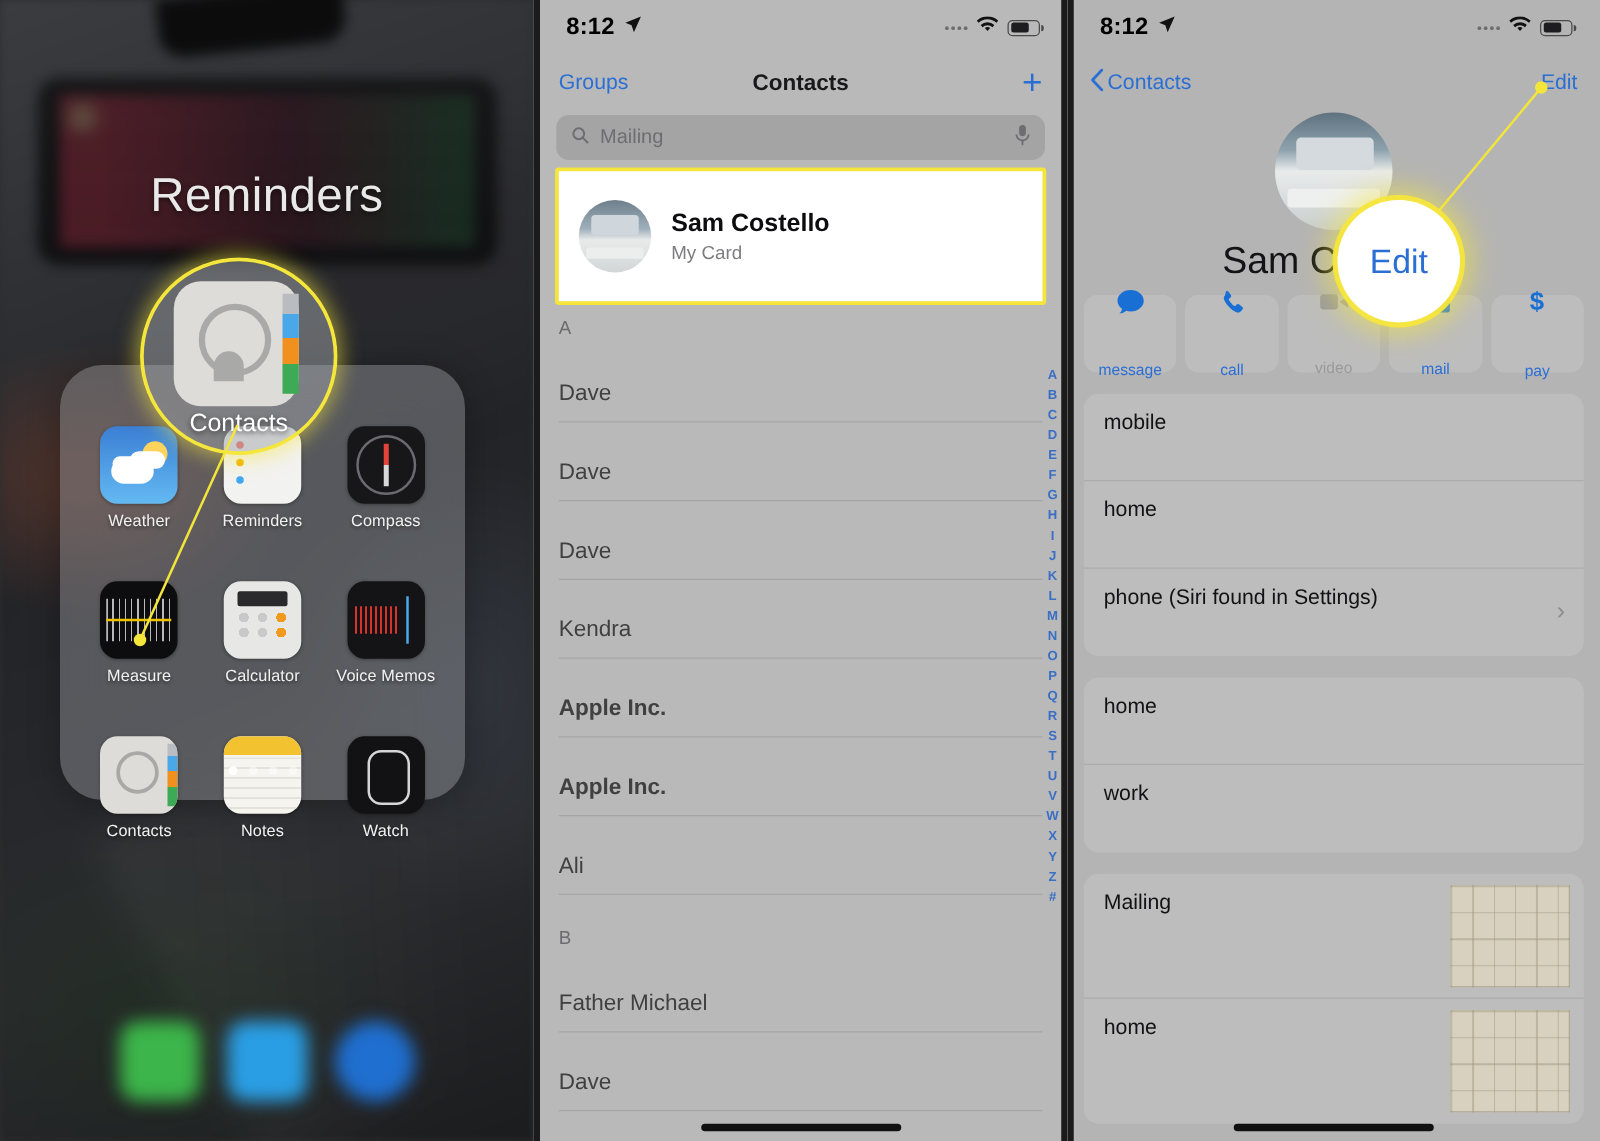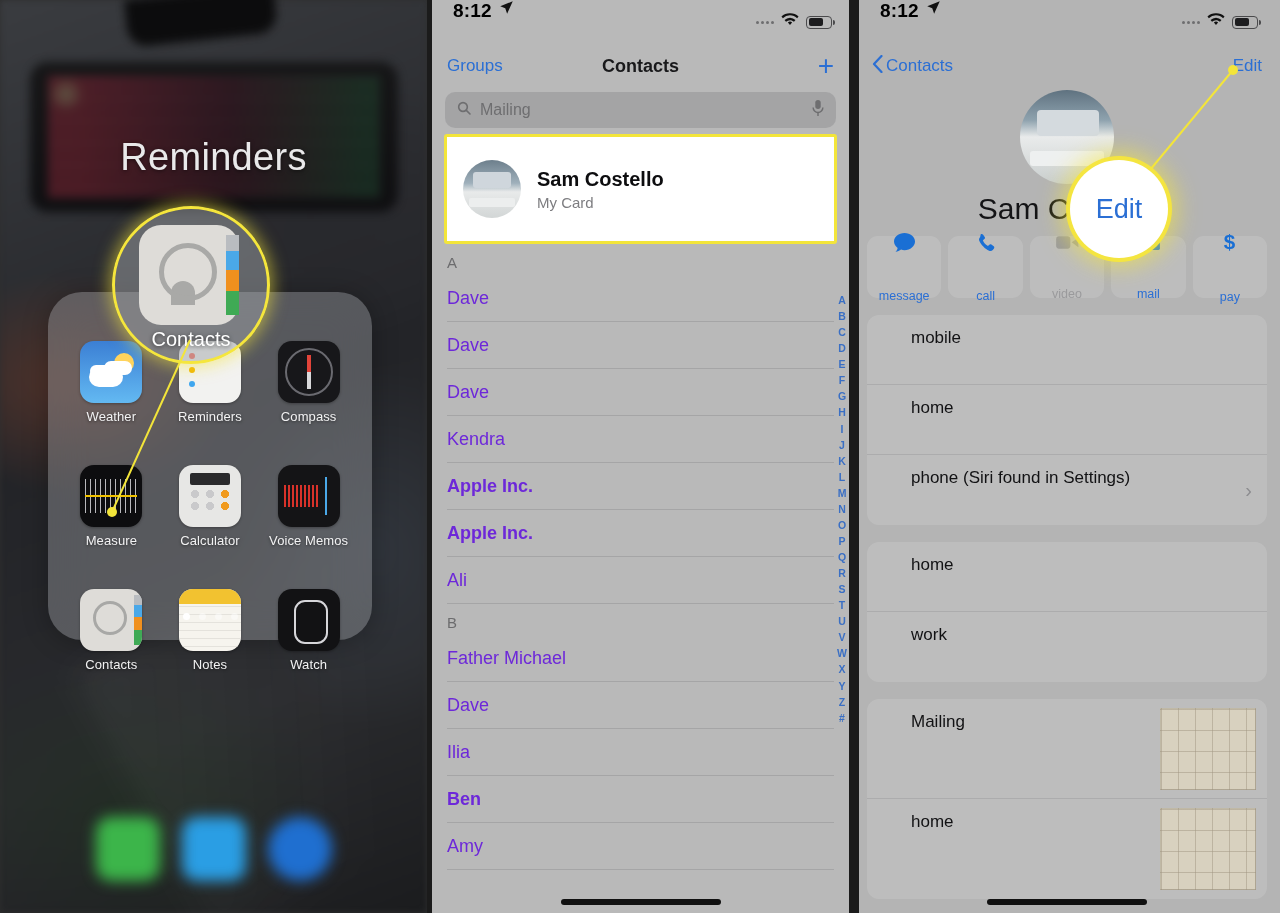--- a/index.html
+++ b/index.html
@@ -149,21 +149,21 @@
     display:flex; justify-content:center; align-items:center; gap:22px;
     filter:blur(7px);
   }
   .dock-icon { width:64px;height:64px;border-radius:15px; }
   .dk-phone{background:#3cb54a;}
   .dk-messages{background:#2a9ee4;}
   .dk-safari{background:#1f6fd0;border-radius:50%;}
 
   
   .statusbar {
-    height:44px; display:flex; 
+    height:44px; display:flex; align-items:center;
     padding:0 22px 0 26px; position:relative; z-index:5;
   }
   .sb-time { font-size:19px; font-weight:700; color:#000; letter-spacing:.2px; }
   .sb-loc { margin-left:7px; display:inline-block; }
   .sb-right { margin-left:auto; display:flex; align-items:center; gap:7px; }
   .sb-dots { display:flex; gap:2px; align-items:flex-end; }
   .sb-dots i { width:3px;height:3px;border-radius:50%;background:#6e6e70; }
   .battery {
     width:26px;height:13px;border:1.5px solid #4a4a4c;border-radius:4px;position:relative;
   }
@@ -204,22 +204,22 @@
   }
   .mycard-avatar::after{content:"";position:absolute;left:10px;top:12px;width:38px;height:16px;background:#cfd6dc;border-radius:3px;}
   .mycard-avatar::before{content:"";position:absolute;left:6px;bottom:11px;width:46px;height:9px;background:#eceeee;border-radius:2px;}
   .mycard-name { font-size:20px; font-weight:700; color:#0d0d0f; line-height:1.25; }
   .mycard-sub { font-size:15px; color:#7d7d80; margin-top:2px; }
   .sec-head {
     padding:10px 20px 4px; font-size:15px; color:#6c6c6e; font-weight:400;
   }
   .c-row {
     height:47px; display:flex; align-items:center;
-    margin:0 20px; border-bottom:1px solid rgba(120,120,122,.3);
-    font-size:18px; color:#6d28d9;
+    margin:16px 20px; border-bottom:1px solid rgba(120,120,122,.3);
+    font-size:18px; color:#404040;
   }
   .c-row.bold { font-weight:700; }
   .index-rail {
     position:absolute; right:7px; top:292px;
     display:flex; flex-direction:column; align-items:center;
     font-size:10.5px; font-weight:700; color:#3a6fc4; line-height:1.53;
   }
 
   
   #panel-detail { width:426px; background:#b4b4b4; }
@@ -248,21 +248,21 @@
   .action-btn.disabled .lbl { color:#9a9a9c; }
   .card-group {
     margin:17px 13px 0; background:rgba(196,196,196,.62); border-radius:12px; overflow:hidden;
   }
   .field-row {
     padding:13px 16px; min-height:70px; position:relative;
     border-bottom:1px solid rgba(150,150,152,.45);
     display:flex; align-items:flex-start;
   }
   .field-row:last-child { border-bottom:none; }
-  .field-label { font-size:17px; color:#121214;margin-left:28px; }
+  .field-label { font-size:17px; color:#121214; }
   .chevron-r { position:absolute; right:15px; top:50%; transform:translateY(-50%); color:#8d8d90; font-size:20px; }
   .map-thumb {
     position:absolute; right:11px; top:9px; width:96px; height:82px;
     background:#d8d1bf;
     background-image:
       repeating-linear-gradient(90deg, rgba(160,150,130,.5) 0 1px, transparent 1px 17px),
       repeating-linear-gradient(180deg, rgba(160,150,130,.5) 0 1px, transparent 1px 21px);
     border:1px solid rgba(150,140,120,.35);
   }
   .field-row.tall { min-height:100px; }

